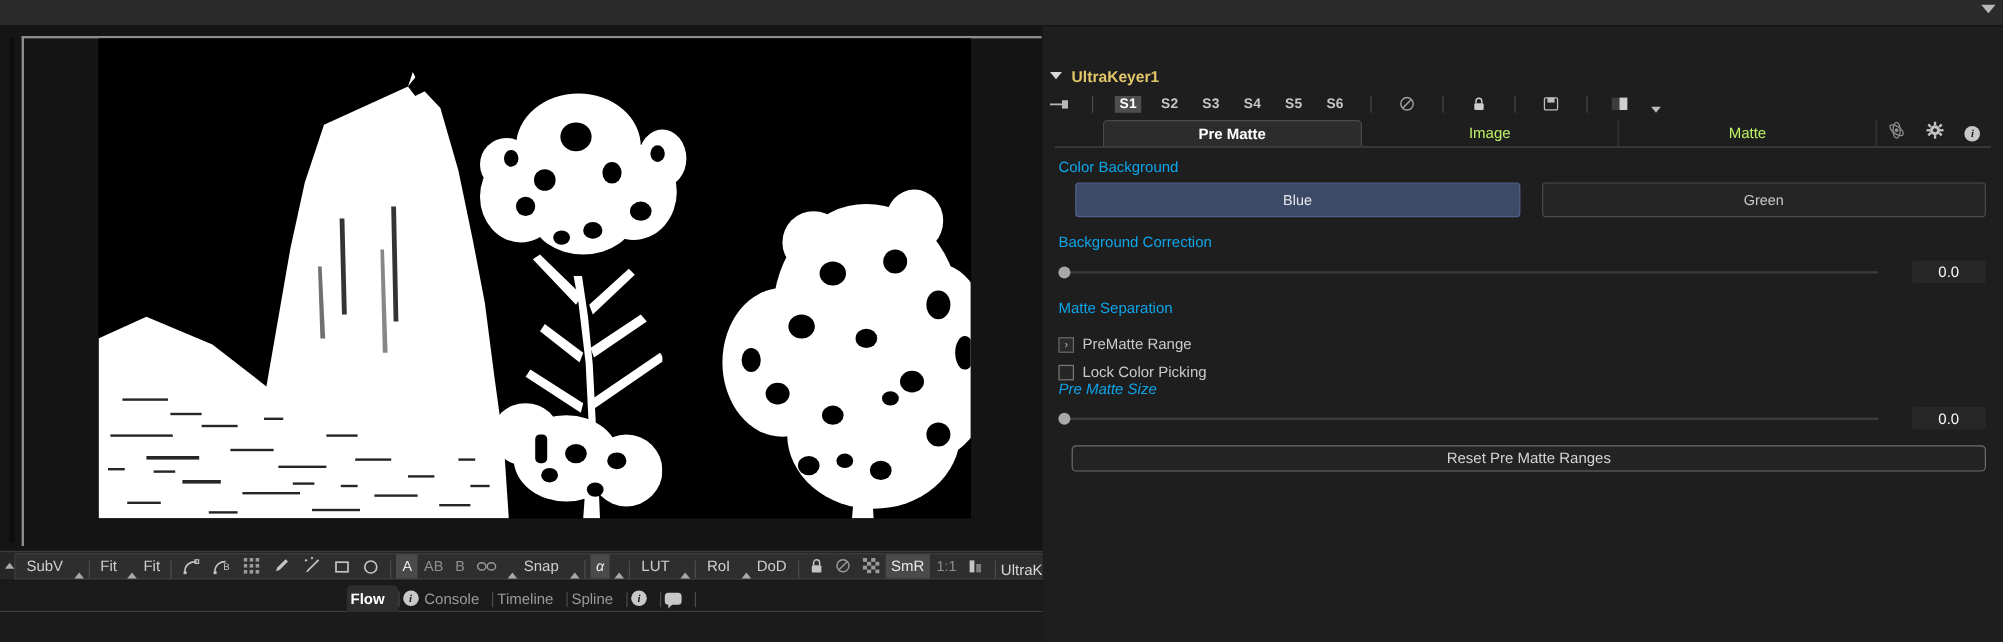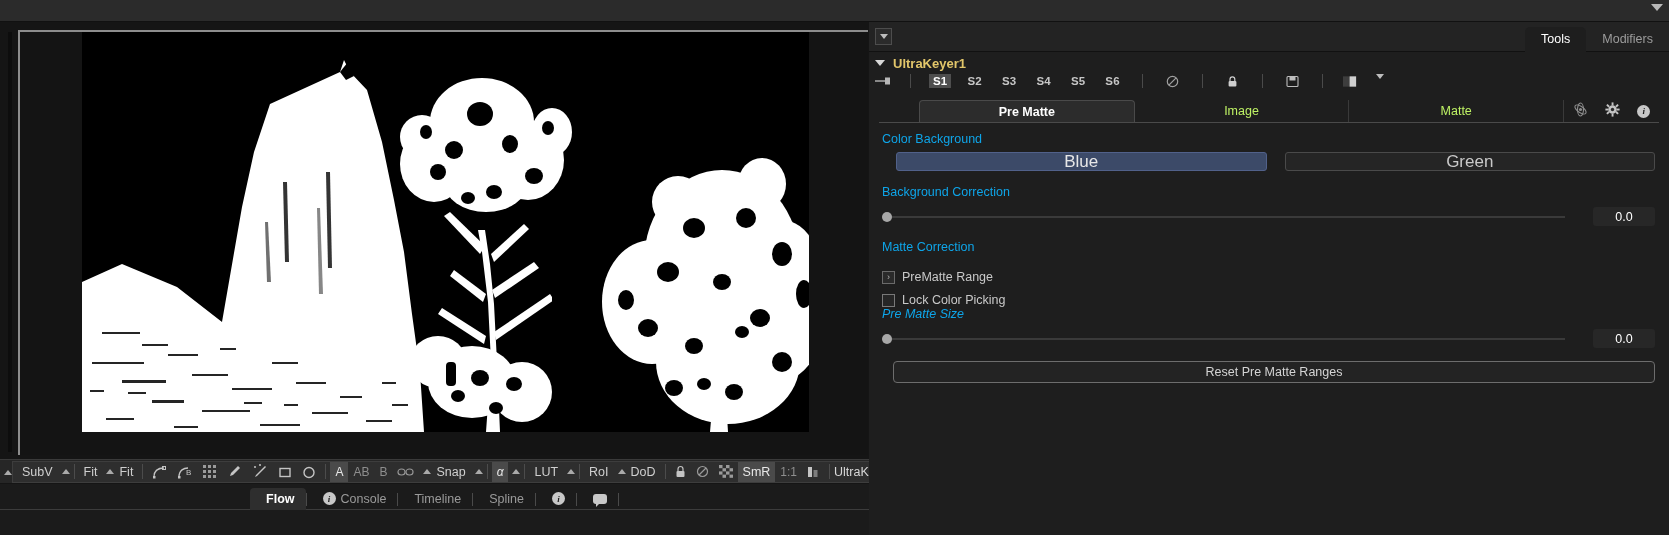--- a/index.html
+++ b/index.html
@@ -51,21 +51,21 @@
     border-top: 1px solid #3a3a3a;
   }
   .tb-caret-up {
     width: 0; height: 0; border-left: 4px solid transparent;
     border-right: 4px solid transparent; border-bottom: 5px solid #aaa;
     display: inline-block; margin-left: 4px; vertical-align: middle;
   }
   #tb-expand { width: 22px; text-align:center; }
   #tb-main {
     flex: 1; height: 22px; background: #2e2e2e; border: 1px solid #3d3d3d;
-    display: flex; align-items: center; padding: 0 4px; gap: 0px;
+    display: flex; align-items: flex-end; padding: 0 4px; gap: 0px;
     margin-right: 9px;
   }
   .tbi {
     color: #cfcfcf; font-size: 12px; height: 20px; display: flex;
     align-items: center; padding: 0 5px; white-space: nowrap;
   }
   .tbi.txt { font-size: 12.5px; }
   .tbi.on { background: #4a4a4a; color: #e8e8e8; }
   .tbi.dim { color: #8e8e8e; }
   .tb-sep {
@@ -81,21 +81,21 @@
   }
   #bottom-tabs {
     position: absolute; left: 0; top: 4px; width: 869px; height: 22px;
     display: flex; align-items: flex-end; justify-content: center;
   }
   #bottom-tabs-underline {
     position: absolute; left: 0; top: 25px; width: 869px; height: 1px;
     background: #3c3c3c;
   }
   .bt {
-    font-size: 12.5px; color: #9a9a9a; padding: 3px 11px 4px 16px;
+    font-size: 12.5px; color: #9a9a9a; padding: 3px 11px 4px 3px;
     display: flex; align-items: center; gap: 5px; height: 22px;
   }
   .bt.active {
     color: #ffffff; font-weight: bold; background: #2e2e2e;
     border-top-left-radius: 4px; border-top-right-radius: 4px;
   }
   .bt-sep { width:1px; height:13px; background:#4a4a4a; align-self:center; }
 
   
   .ico-info {
@@ -149,21 +149,21 @@
     display: flex; align-items: center; padding-left: 6px; gap: 8px;
   }
   #node-chev {
     width: 0; height: 0; border-left: 5px solid transparent;
     border-right: 5px solid transparent; border-top: 6px solid #d8d8d8;
   }
   #node-name { color: #e2c66a; font-size: 13px; font-weight: bold; }
 
   #tool-bar-row {
     position: absolute; left: 0; top: 52px; width: 800px; height: 20px;
-    display: flex; align-items: flex-start; padding-left: 6px; gap: 12px;
+    display: flex; align-items: flex-end; padding-left: 6px; gap: 12px;
   }
   .pin-icon {
     width: 17px; height: 14px; display:flex; align-items:center;
   }
   .sbtn {
     font-size: 11.5px; color: #c6c6c6; padding: 1px 4px;
     font-weight: bold; letter-spacing: 0.2px;
   }
   .sbtn.on { background: #4e4e4e; color: #ffffff; }
   .vsep { width: 1px; height: 14px; background: #4a4a4a; margin: 0 6px; }
@@ -194,23 +194,23 @@
 
   
   #params { position: absolute; left: 0; top: 100px; width: 800px; height: 413px; }
   .plabel {
     color: #0ea5e9; font-size: 12.5px; padding-left: 13px;
   }
   .seg-row {
     display: flex; gap: 4px; padding: 0 14px 0 13px; margin-top: 6px;
   }
   .seg {
-    flex: 1; height: 19px; border-radius: 3px; display: flex;
+    flex: 1; height: 29px; border-radius: 3px; display: flex;
     align-items: center; justify-content: center;
-    font-size: 17px; color: #c9c9c9; border: 1px solid #4a4a4a;
+    font-size: 12px; color: #c9c9c9; border: 1px solid #4a4a4a;
     background: #252525;
     margin-left: 14px;
   }
   .seg.sel { background: #3c4a68; color: #e7e7e7; border-color: #51618a; }
 
   .slider-row {
     display: flex; align-items: center; padding: 0 14px 0 13px; margin-top: 8px;
     gap: 28px;
   }
   .track-wrap { flex: 1; position: relative; height: 14px; }
@@ -531,29 +531,20 @@
       <div class="bt">
         <span class="ico-bubble"></span>
       </div>
       <div class="bt-sep"></div>
     </div>
   </div>
 </div>
 
 <div id="inspector">
 
-  <div id="insp-header">
-    <div id="insp-collapse">
-      <span class="chev-down"></span>
-    </div>
-    <div id="insp-tabs">
-      <div class="itab active">Tools</div>
-      <div class="itab">Modifiers</div>
-    </div>
-  </div>
 
   <div id="node-row">
     <span id="node-chev"></span>
     <span id="node-name">UltraKeyer1</span>
   </div>
 
   <div id="tool-bar-row">
     <span class="pin-icon">
       <svg width="17" height="12" viewBox="0 0 17 12">
           <line x1="0" y1="6" x2="11" y2="6" stroke="#b7b7b7" stroke-width="1.4"></line>
@@ -641,21 +632,21 @@
 
     <div class="plabel gap-lbl">Background Correction</div>
     <div class="slider-row">
       <div class="track-wrap">
         <div class="track"></div>
         <div class="knob" style="left:0px;"></div>
       </div>
       <div class="valbox">0.0</div>
     </div>
 
-    <div class="plabel gap-lbl">Matte Correction</div>
+    <div class="plabel gap-lbl">Matte Separation</div>
 
     <div class="check-row" style="margin-top:16px;">
       <span class="disc-box">›</span>
       <span class="crow-label">PreMatte Range</span>
     </div>
 
     <div class="check-row">
       <span class="cbox"></span>
       <span class="crow-label">Lock Color Picking</span>
     </div>

